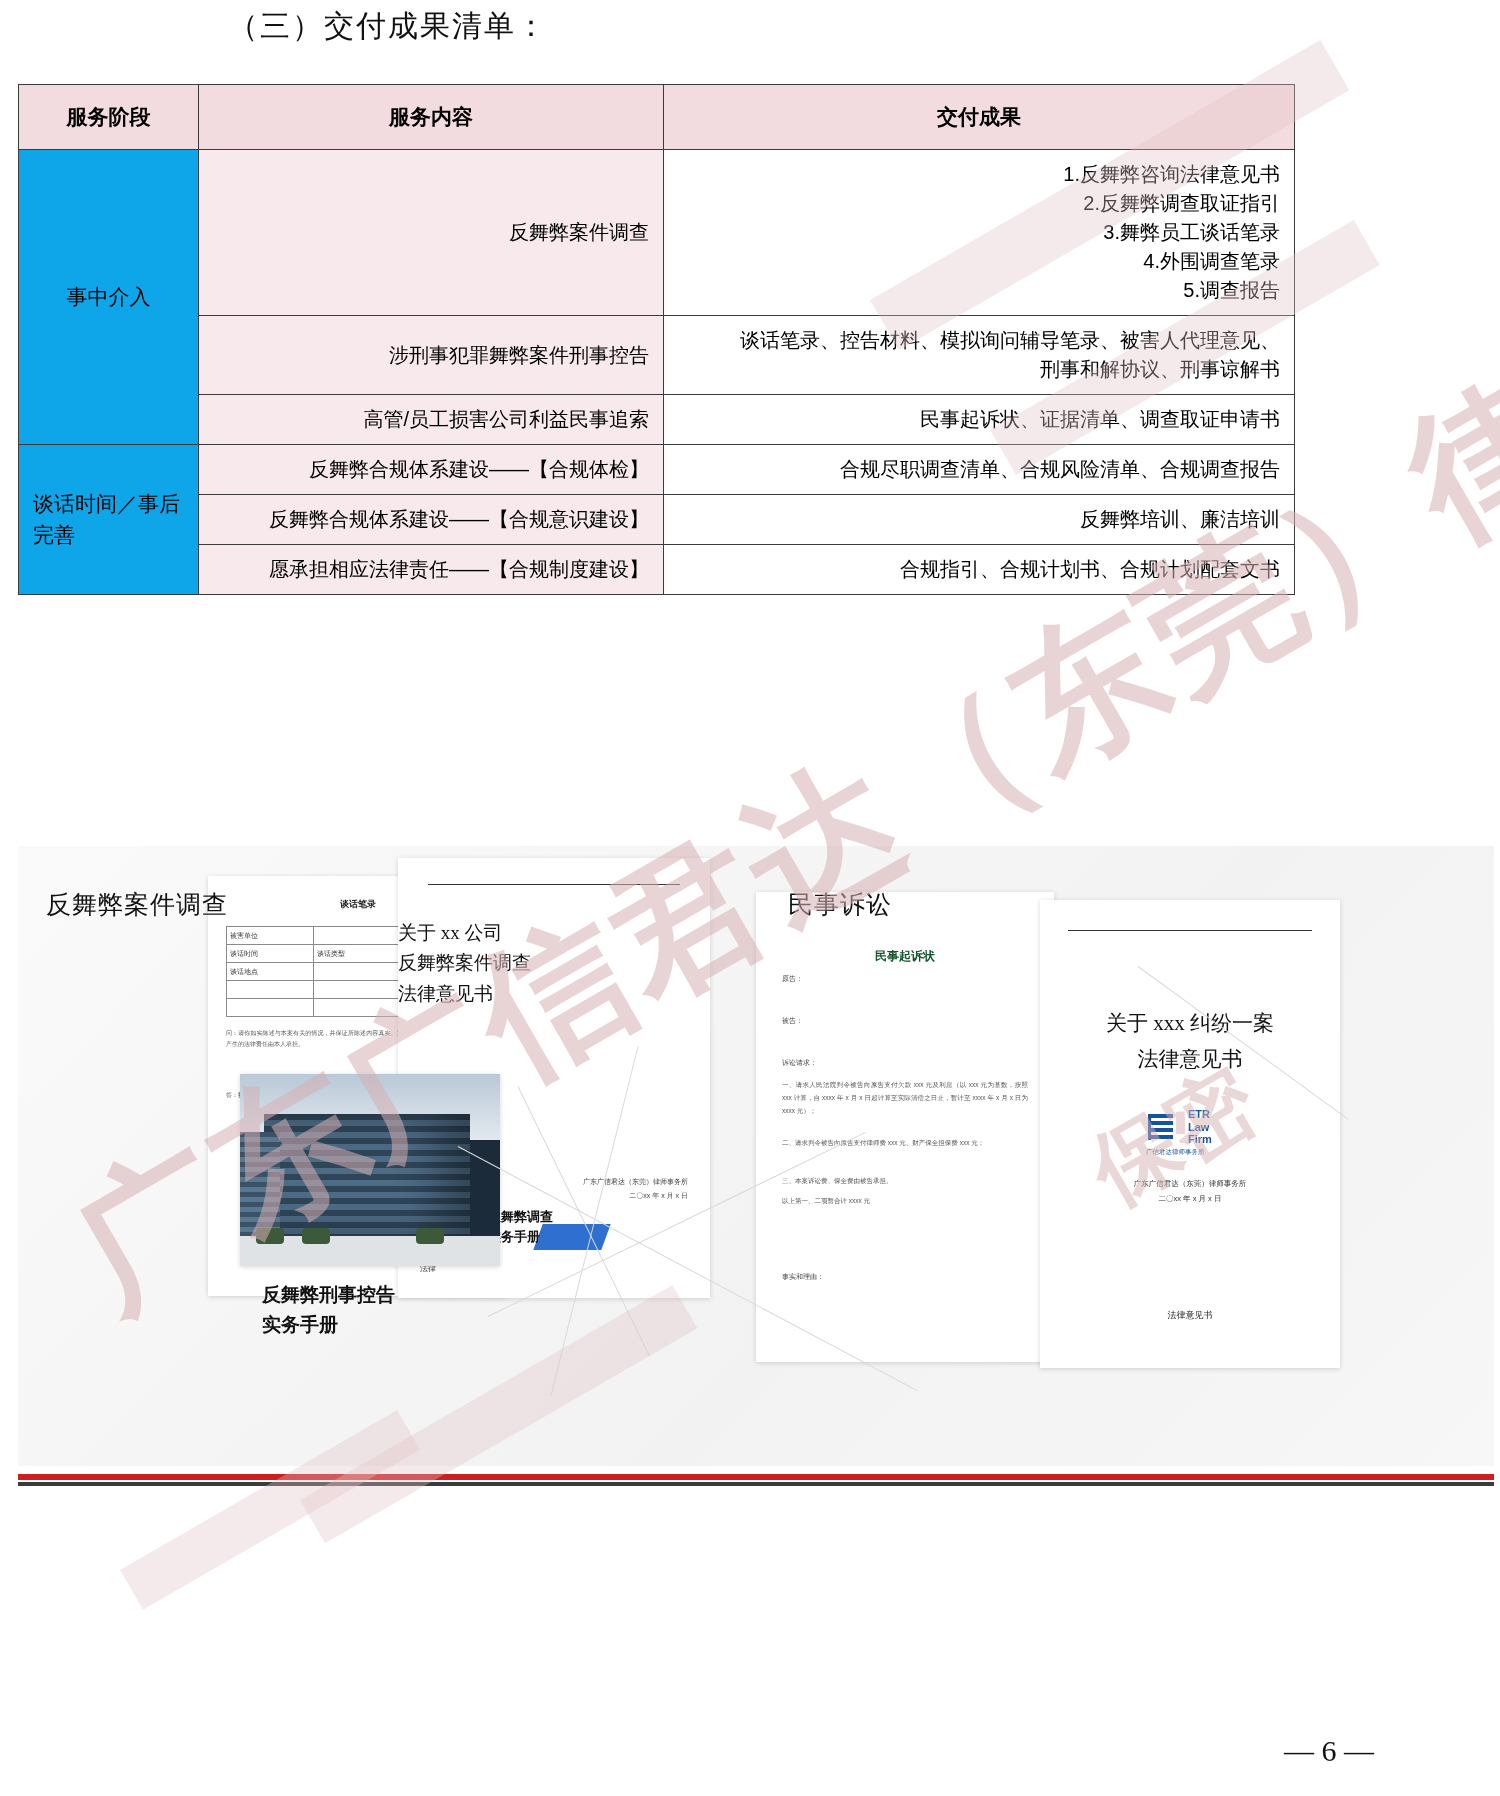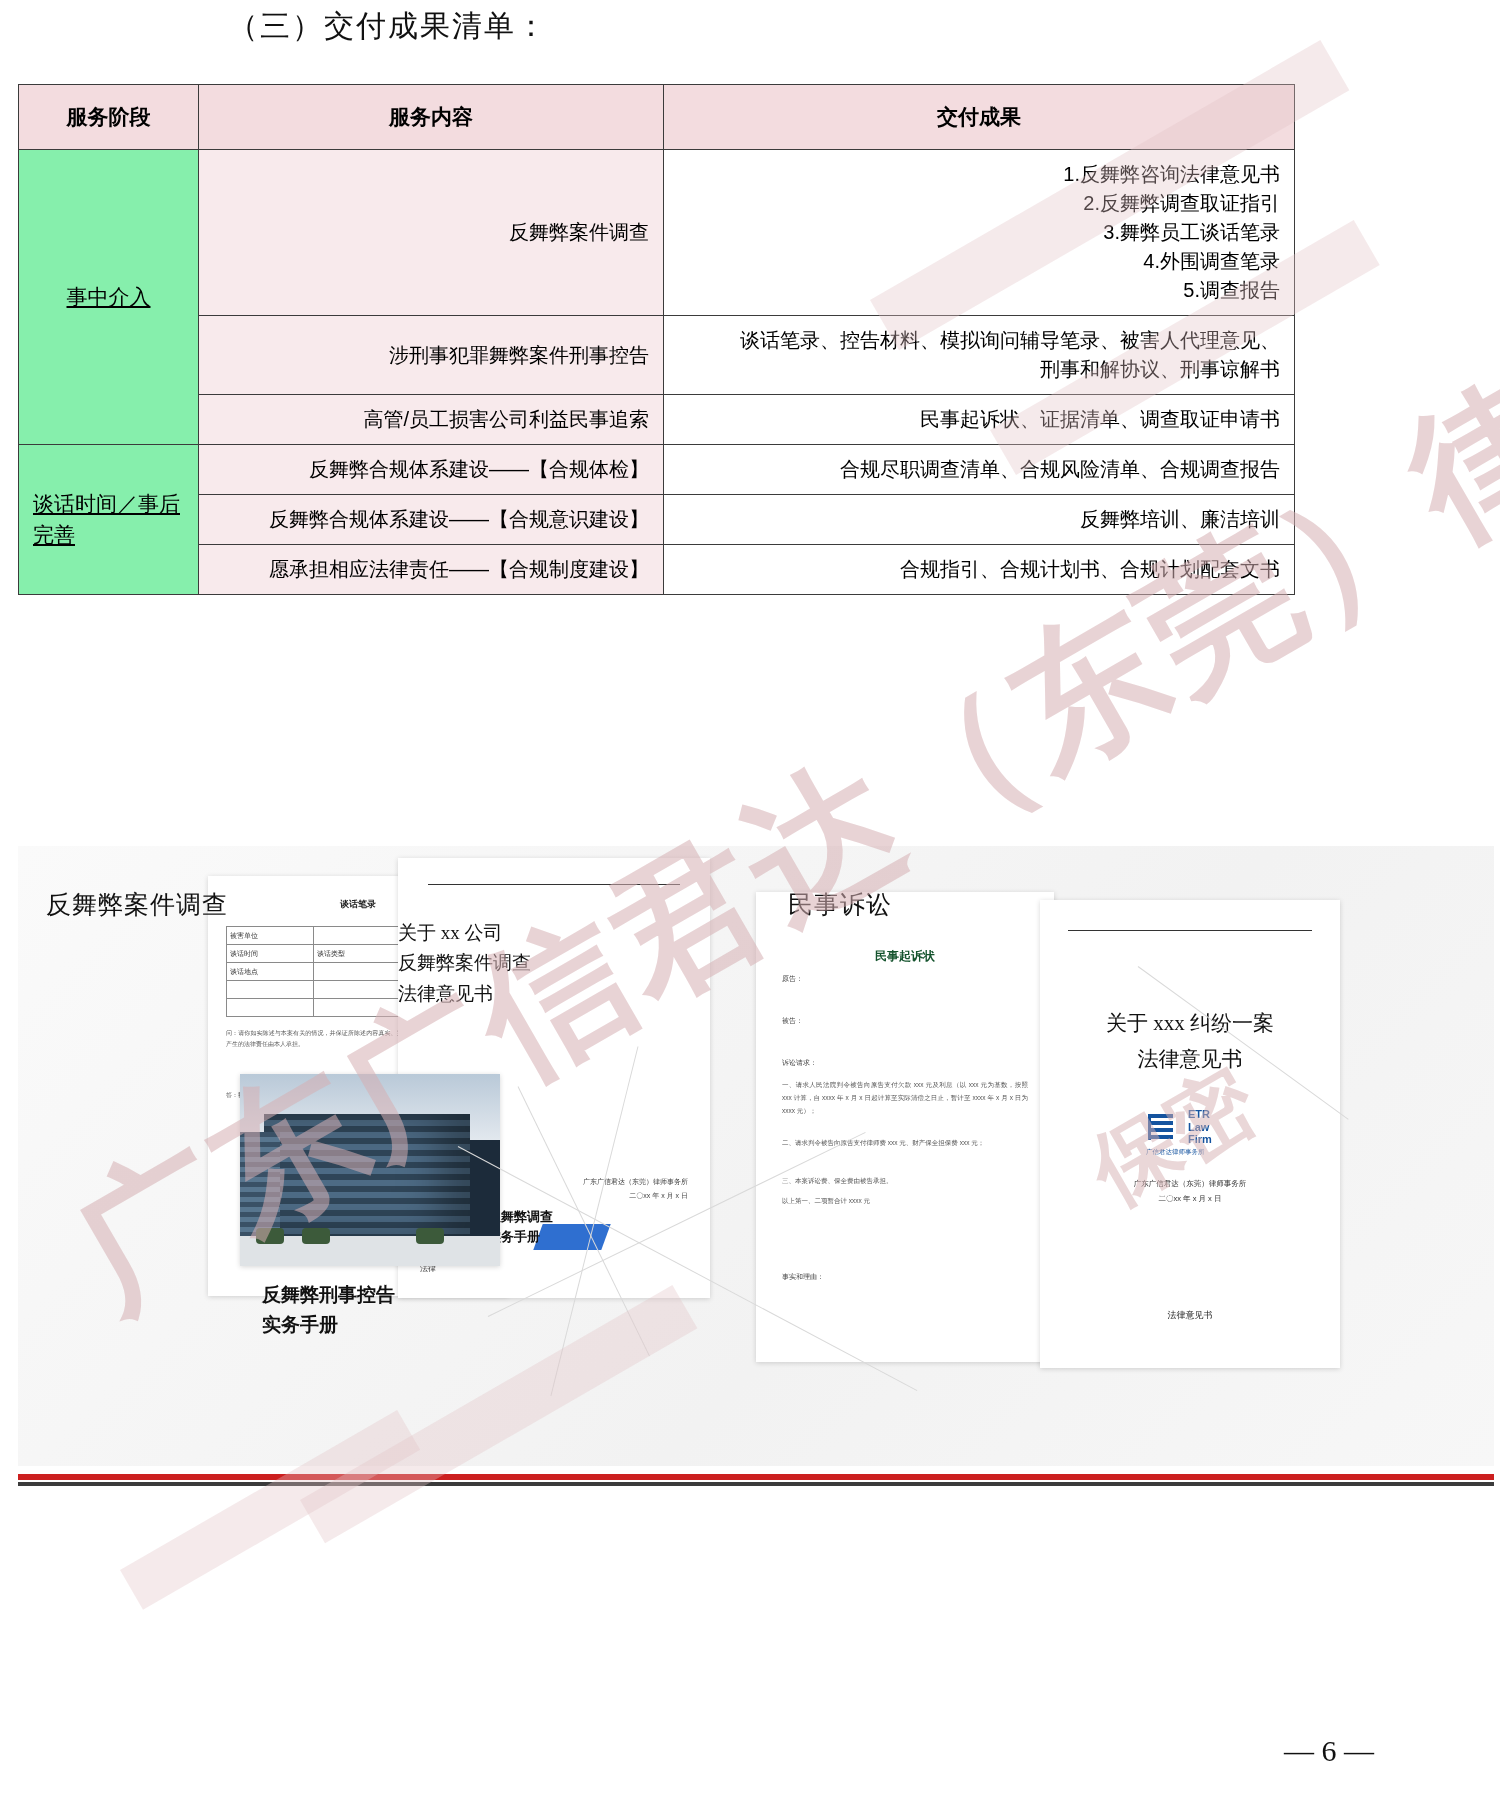--- a/index.html
+++ b/index.html
@@ -51,24 +51,23 @@
     text-align: center;
     font-weight: bold;
     font-size: 21px;
     height: 44px;
   }
   .col-stage { width: 180px; }
   .col-content { width: 465px; }
   .col-deliverable { width: 631px; }
 
   .cell-stage {
-    background: #86efac;
+    background: #0ea5e9;
     text-align: center !important;
     font-size: 21px;
-    text-decoration: underline;
   }
   .cell-stage.left {
     text-align: left !important;
     padding-left: 14px;
   }
   .cell-content {
     background: #f8eaec;
   }
   .cell-deliverable {
     background: #ffffff;

